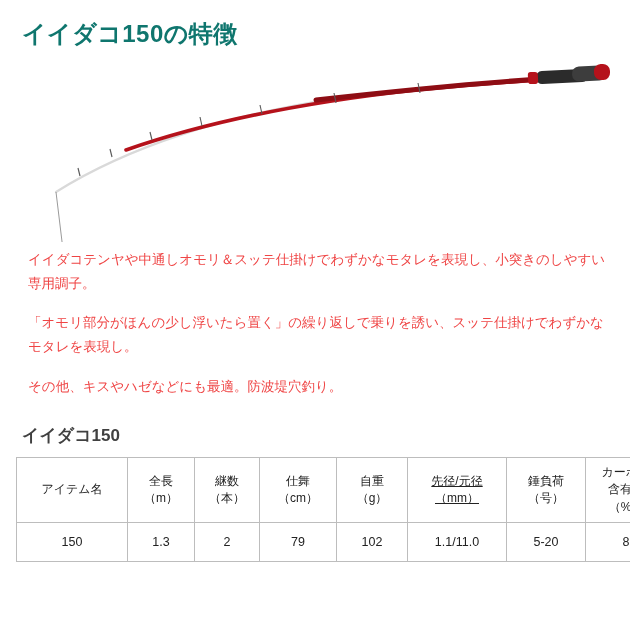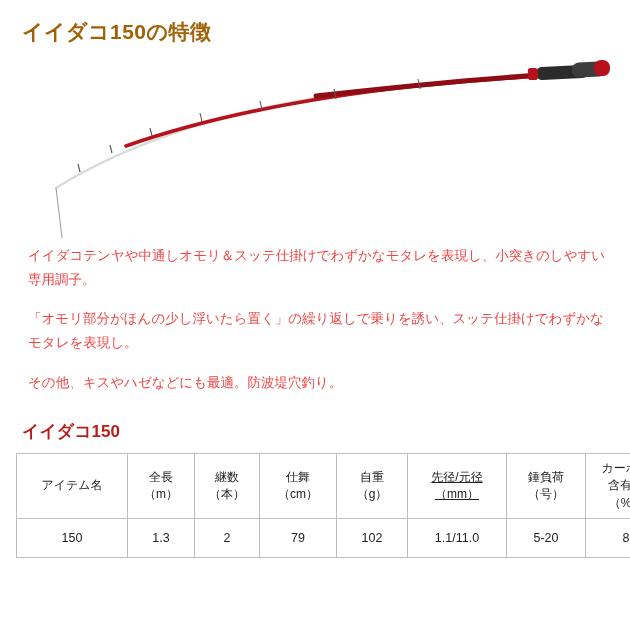--- a/index.html
+++ b/index.html
@@ -15,25 +15,25 @@
     overflow: hidden;
   }
   .page {
     position: relative;
     width: 630px;
     height: 630px;
     box-sizing: border-box;
     padding: 0 16px;
   }
   .heading-main {
-    font-size: 21px;
+    font-size: 24px;
     font-weight: bold;
     letter-spacing: 0.5px;
     margin: 18px 0 0 6px;
-    color: #a16207;
+    color: #0f766e;
   }
   .hero {
     position: relative;
     width: 600px;
     height: 190px;
     margin: 2px 0 0 0;
     overflow: hidden;
   }
   .hero svg {
     display: block;
@@ -47,21 +47,21 @@
   .body-copy p {
     margin: 0 0 16px 0;
   }
   .body-copy p:last-child {
     margin-bottom: 0;
   }
   .heading-sub {
     font-size: 17px;
     font-weight: bold;
     margin: 26px 0 10px 6px;
-    color: #b91c1c;
+    color: #404040;
   }
   table.spec {
     border-collapse: collapse;
     width: 598px;
     margin-left: 0;
     table-layout: fixed;
   }
   table.spec th, table.spec td {
     border: 1px solid #bdbdbd;
     text-align: center;

